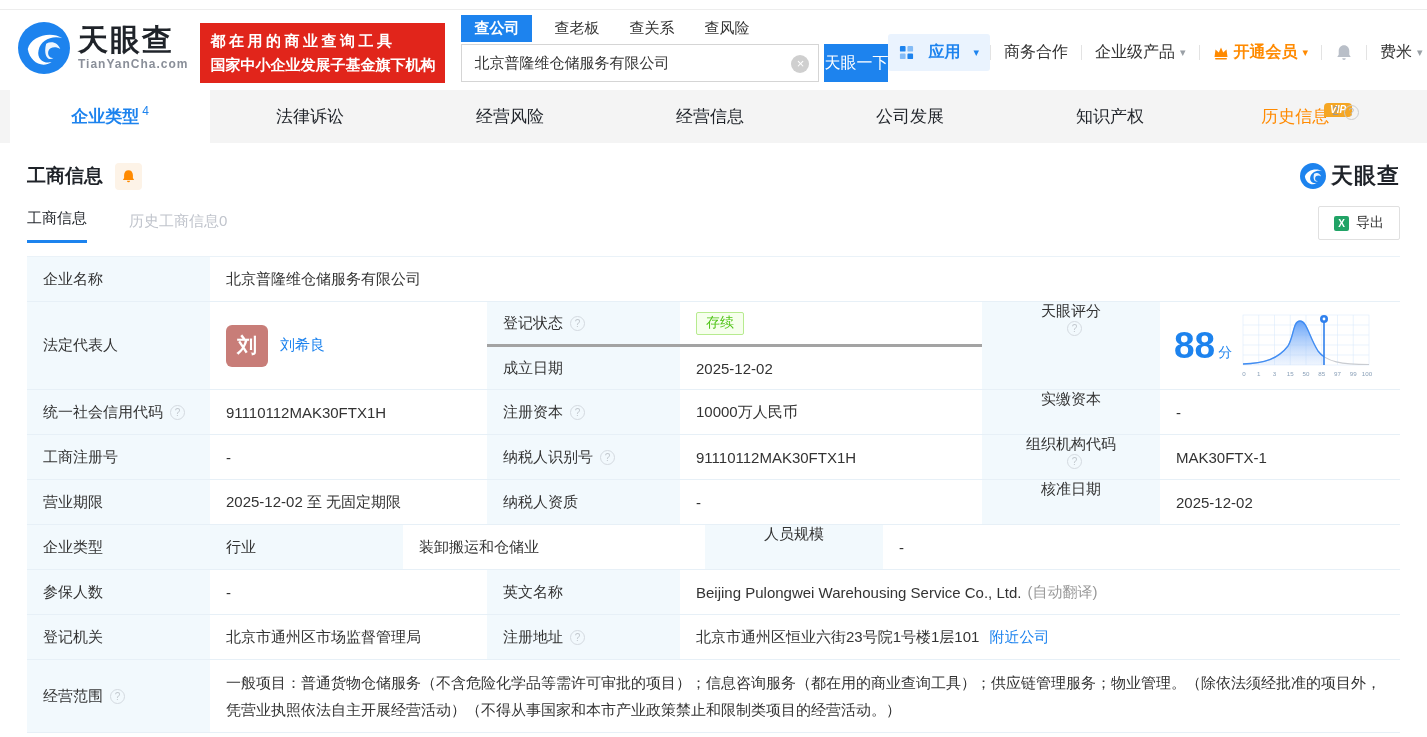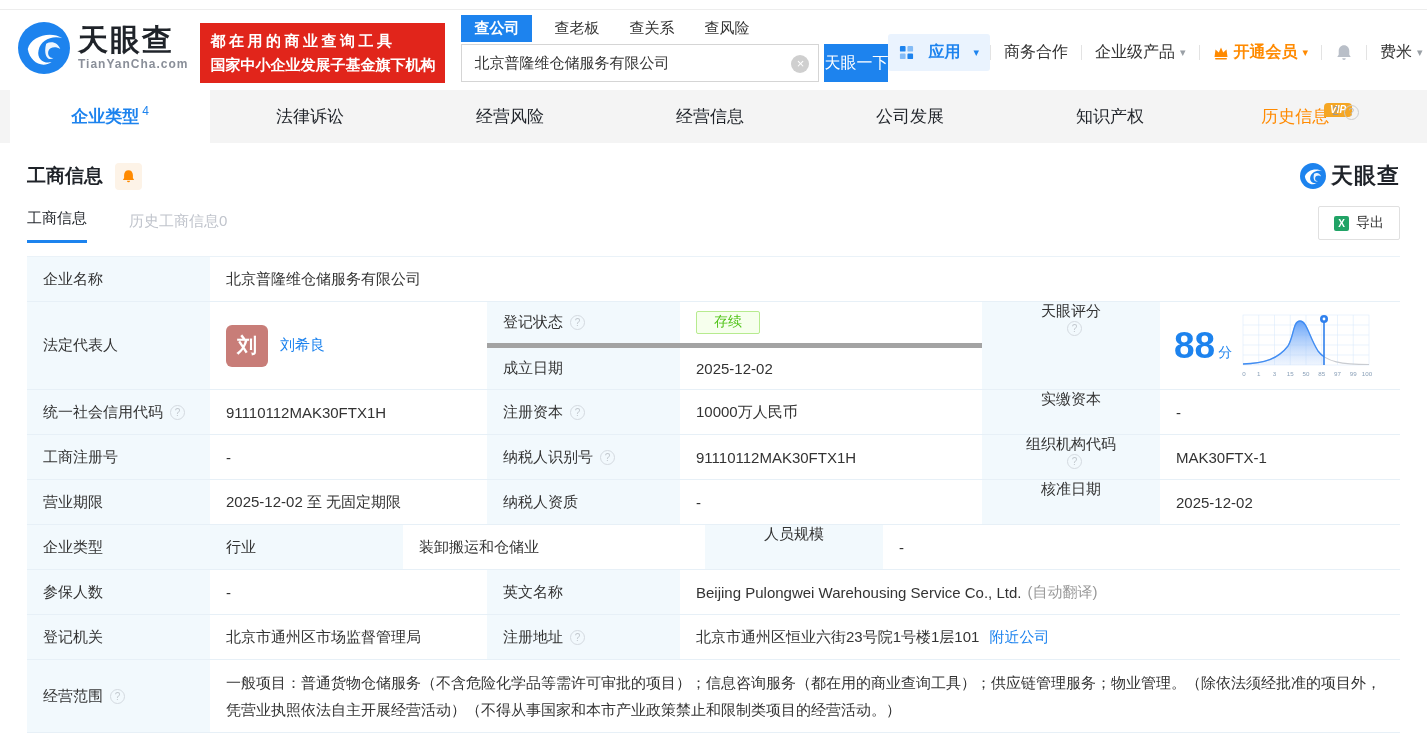--- a/index.html
+++ b/index.html
@@ -76,27 +76,27 @@
   
   .tbl { margin-top:13px; border-top:1px solid #eaf2f8; font-size:15px; }
   .row { display:flex; border-bottom:1px solid #e7f0f7; min-height:45px; }
   .cell { display:flex; align-items:center; padding:0 16px; }
   .lab { background:#f2f9fd; color:#333; }
   .w1{width:183px;} .w2{width:277px;} .w3{width:193px;} .w4{width:302px;} .w5{width:178px;flex-direction:column;} .w6{flex:1;}
   .span-rest { flex:1; }
   .row-tall { min-height:88px; }
   .midblock { width:495px; display:flex; flex-direction:column; }
   .subrow { display:flex; flex:1; }
-  .subrow + .subrow { border-top:5px solid #a3a3a3; }
+  .subrow + .subrow { border-top:3px solid #a3a3a3; }
   .subrow .lab { width:193px; }
   .subrow .val { width:302px; display:flex; align-items:center; padding:0 16px; }
   .help { width:15px; height:15px; border:1px solid #d4dae0; border-radius:50%; color:#c2c8ce; flex:none;
     font-size:10px; line-height:13px; text-align:center; margin-left:7px; cursor:pointer; }
   .status-badge { border:1px solid #b7eb8f; background:#f6ffed; color:#52c41a; font-size:14px;
-    padding:1px 17px 2px; border-radius:2px; }
+    padding:1px 9px 2px; border-radius:2px; }
   .avatar { width:42px; height:42px; border-radius:6px; background:#c87d78; color:#fff; font-size:20px;
     font-weight:bold; display:flex; align-items:center; justify-content:center; cursor:pointer; flex:none; }
   .link { color:#1d83ee; cursor:pointer; text-decoration:none; }
   .rep-name { margin-left:12px; }
   .nearby { margin-left:10px; }
   .note { color:#999; margin-left:6px; }
   .scope-row { min-height:69px; }
   .scope-val { padding:9px 16px; line-height:1.8; align-items:flex-start; }
   .score-cell { padding:0 8px 0 14px; align-items:center; }
   .score-num { font-size:37px; font-weight:bold; color:#1d83ee; line-height:1; }

